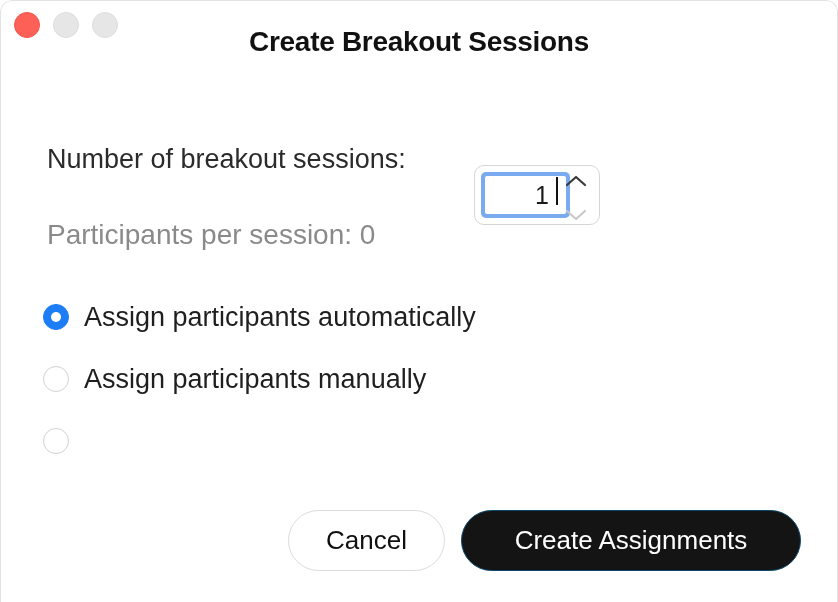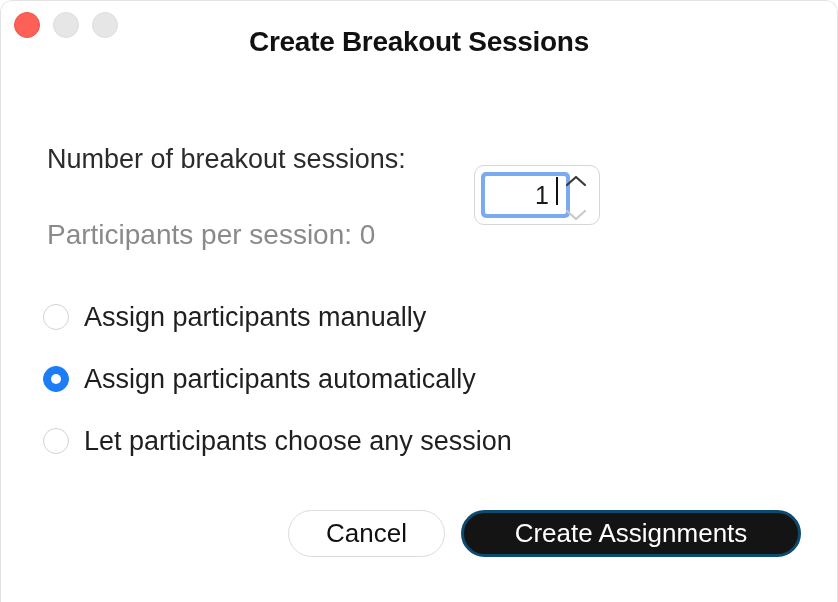--- a/index.html
+++ b/index.html
@@ -227,21 +227,21 @@
   
   .footer {
     position: absolute;
     left: 0;
     top: 422px;
     width: 838px;
     height: 80px;
   }
   .btn {
     position: absolute;
-    height: 47px;
+    height: 61px;
     border-radius: 31px;
     box-sizing: border-box;
     display: flex;
     align-items: center;
     justify-content: center;
     font-size: 26px;
     font-family: "Liberation Sans", sans-serif;
     cursor: pointer;
     user-select: none;
   }
@@ -251,21 +251,21 @@
     width: 157px;
     background: #ffffff;
     border: 1px solid #dcdcdc;
     color: #101010;
   }
   .btn-primary {
     left: 461px;
     top: 0;
     width: 340px;
     background: #141414;
-    border: 3px solid #0c4a6e;
+    border: 1px solid #0c4a6e;
     color: #ffffff;
   }
 </style>
 </head>
 <body>
 
 <div class="window">
   <div class="window-edge"></div>
 
   <div class="titlebar">
@@ -299,30 +299,29 @@
             </svg>
           </span>
         </div>
       </div>
     </div>
 
     <div class="participants-note">Participants per session: 0</div>
 
     <div class="radio-group">
       <div class="radio-row">
-        <span class="radio radio-off"></span>
-        <span class="radio-label">Assign participants manually</span>
-      </div>
-      <div class="radio-row">
         <span class="radio radio-on"></span>
         <span class="radio-label">Assign participants automatically</span>
       </div>
       <div class="radio-row">
         <span class="radio radio-off"></span>
-        <span class="radio-label">Let participants choose any session</span>
+        <span class="radio-label">Assign participants manually</span>
+      </div>
+      <div class="radio-row">
+        <span class="radio radio-off"></span>
       </div>
     </div>
 
     <div class="footer">
       <div class="btn btn-cancel">Cancel</div>
       <div class="btn btn-primary">Create Assignments</div>
     </div>
 
   </div>
 </div>

